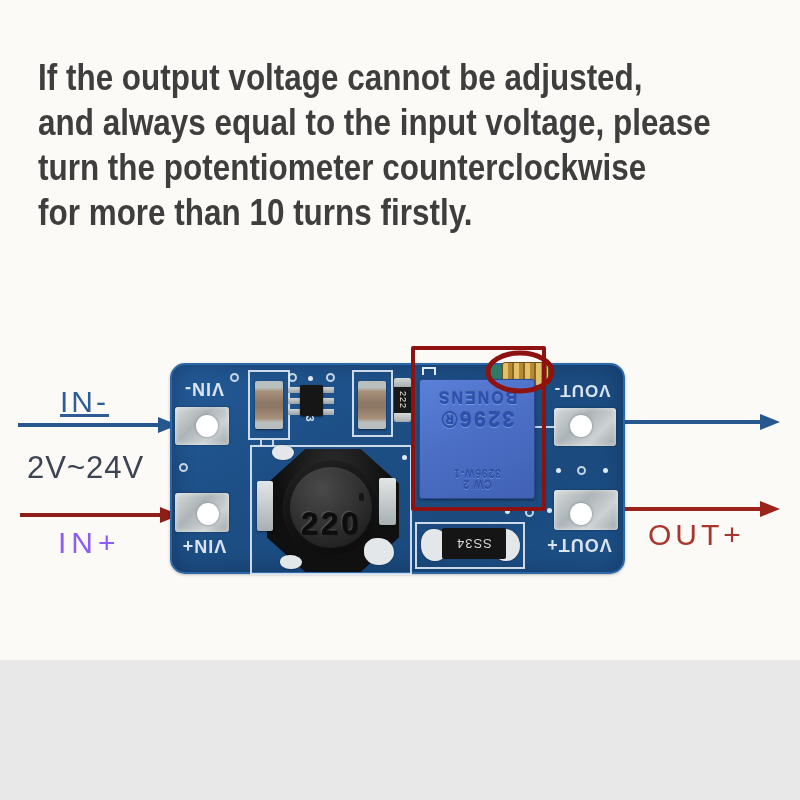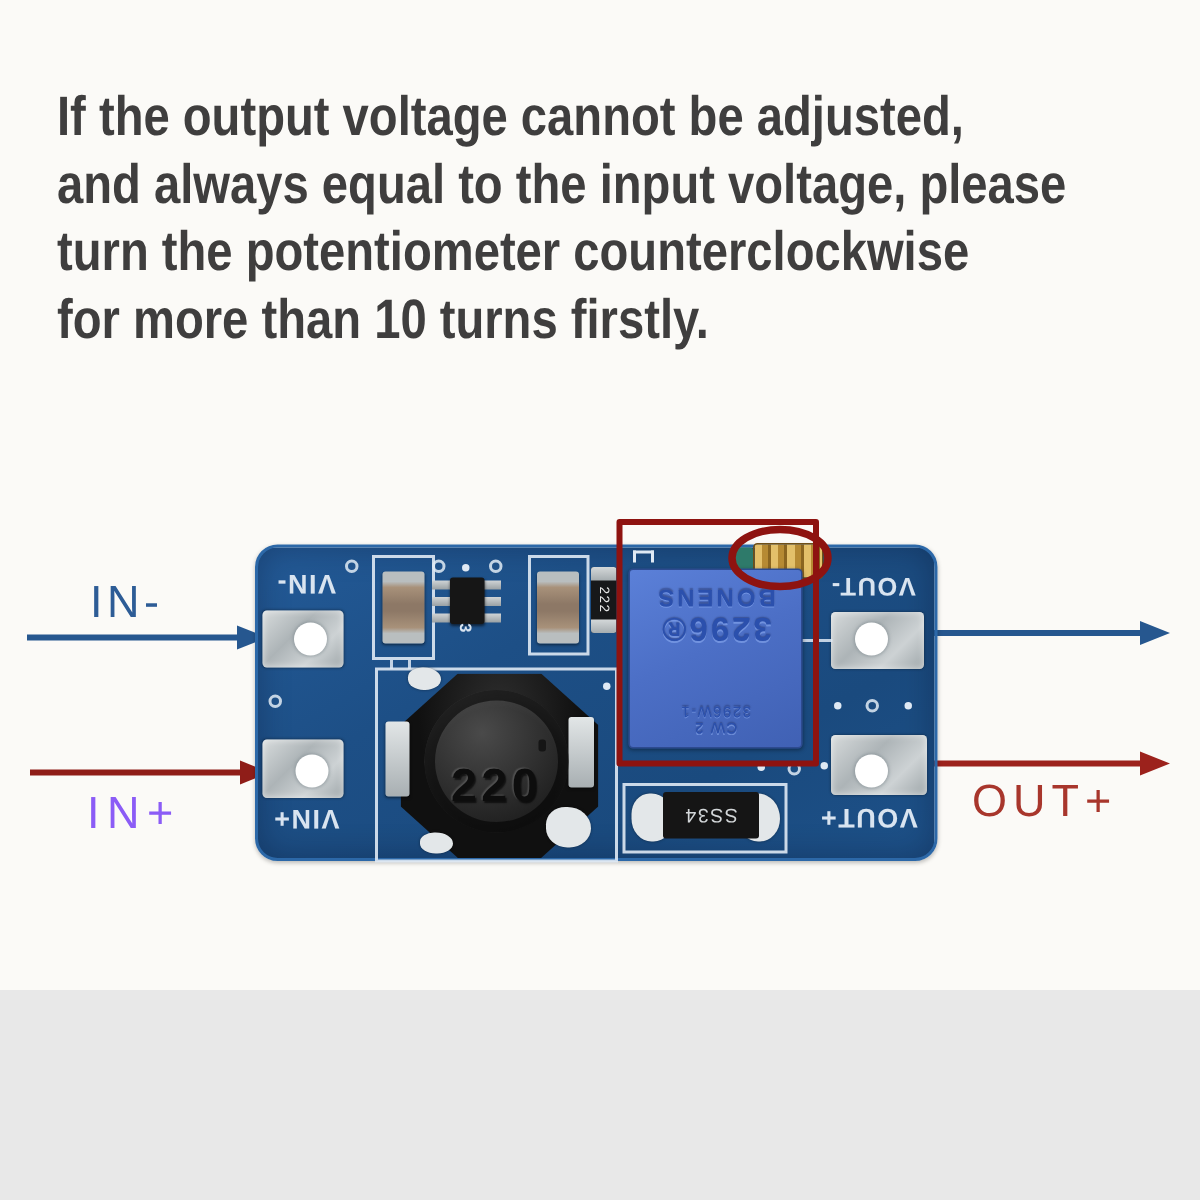--- a/index.html
+++ b/index.html
@@ -13,21 +13,21 @@
     position:absolute;left:38px;top:55px;width:860px;
     font-size:37px;font-weight:bold;line-height:45px;color:#3f3e3e;
     transform:scaleX(0.85);transform-origin:left top;letter-spacing:0px;
   }
   
   .lbl{position:absolute;white-space:nowrap;font-weight:400;}
   .lbl-blue{color:#2d5c96;}
   .lbl-red{color:#8b5cf6;}
   .lbl-red2{color:#a8362c;}
   .lbl-range{color:#3c4352;}
-  #in-neg-label {left:60px;top:385px;font-size:30px;letter-spacing:3px;}
+  #in-neg-label {left:60px;top:385px;font-size:30px;letter-spacing:3px;text-decoration:underline;}
   #in-range     {left:27px;top:450px;font-size:31px;letter-spacing:1px;}
   #in-pos-label {left:58px;top:526px;font-size:30px;letter-spacing:5px;}
   #out-neg-label{left:648px;top:384px;font-size:30px;letter-spacing:2px;}
   #out-range    {left:634px;top:448px;font-size:31px;letter-spacing:1px;}
   #out-pos-label{left:648px;top:518px;font-size:30px;letter-spacing:4px;}
   .arrow{position:absolute;}
   
   #board{
     position:absolute;left:170px;top:363px;width:455px;height:211px;
     background:linear-gradient(150deg,#235a97 0%,#1d4f86 35%,#1a4a7e 70%,#1d5189 100%);
@@ -155,20 +155,21 @@
     <div>and always equal to the input voltage, please</div>
     <div>turn the potentiometer counterclockwise</div>
     <div>for more than 10 turns firstly.</div>
   </div>
 
   <div class="lbl lbl-blue" id="in-neg-label">IN-</div>
   <svg class="arrow" id="arrow-in-neg" style="left:16px;top:414px;" width="164" height="22">
     <line x1="2" y1="11" x2="143" y2="11" stroke="#26578f" stroke-width="4"></line>
     <polygon points="142,3 162,11 142,19" fill="#26578f"></polygon>
   </svg>
+  <div class="lbl lbl-range" id="in-range">2V~24V</div>
   <svg class="arrow" id="arrow-in-pos" style="left:18px;top:504px;" width="164" height="22">
     <line x1="2" y1="11" x2="143" y2="11" stroke="#8f1d18" stroke-width="4"></line>
     <polygon points="142,3 162,11 142,19" fill="#8f1d18"></polygon>
   </svg>
   <div class="lbl lbl-red" id="in-pos-label">IN+</div>
 
   <svg class="arrow" id="arrow-out-neg" style="left:618px;top:411px;" width="164" height="22">
     <line x1="2" y1="11" x2="143" y2="11" stroke="#26578f" stroke-width="4"></line>
     <polygon points="142,3 162,11 142,19" fill="#26578f"></polygon>
   </svg>

